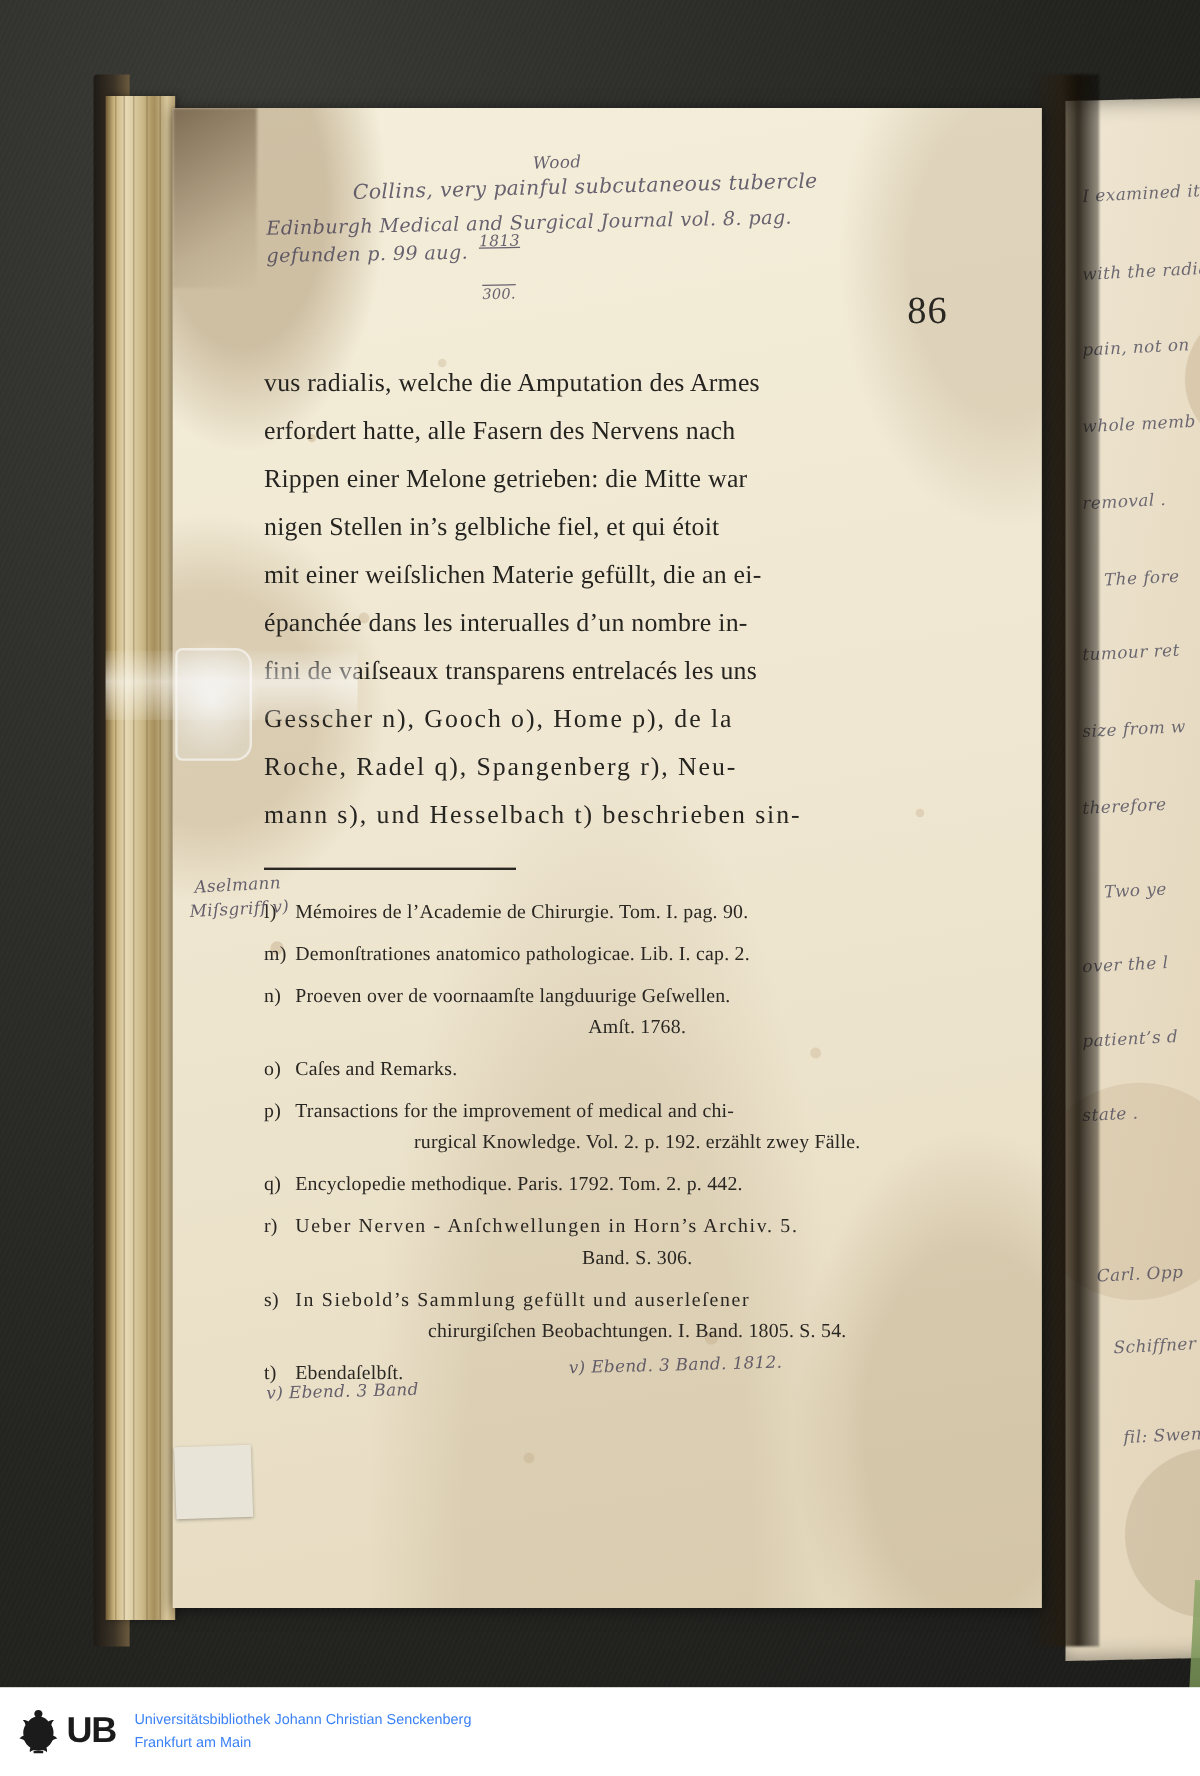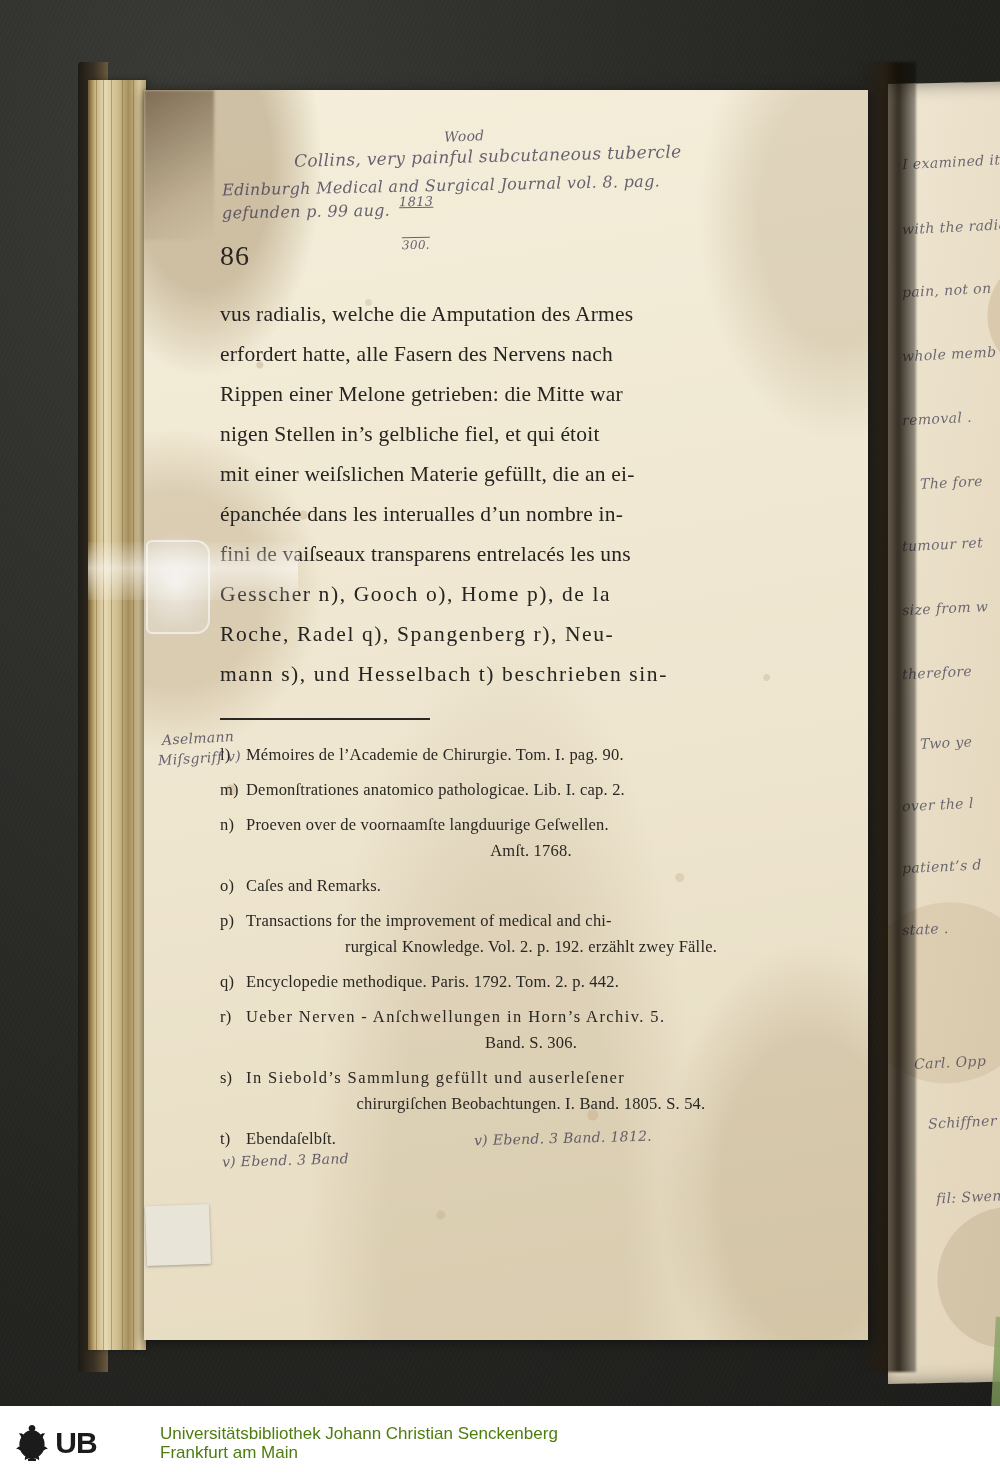--- a/index.html
+++ b/index.html
@@ -156,22 +156,22 @@
 
   
   .textblock {
     position: absolute;
     left: 76px;
     top: 150px;
     width: 570px;
     color: #262420;
   }
   .folio {
-    text-align: left;
-    font-size: 28px;
+    text-align: right;
+    font-size: 32px;
     letter-spacing: 1px;
     margin-bottom: 22px;
     color: #2a2723;
   }
   .body-line {
     font-size: 21.5px;
     line-height: 40px;
     text-align: justify;
     letter-spacing: 0.2px;
     white-space: nowrap;
@@ -286,21 +286,20 @@
   
   .footer {
     position: absolute;
     left: 0;
     bottom: 0;
     width: 1000px;
     height: 74px;
     background: #ffffff;
     display: flex;
     align-items: center;
-    gap: 48px;
   }
   .footer .logo {
     width: 112px;
     height: 74px;
     display: flex;
     align-items: center;
     justify-content: center;
     gap: 6px;
   }
   .footer .logo .ub {
@@ -309,22 +308,22 @@
     font-size: 30px;
     color: #1b1b1b;
     letter-spacing: -1px;
   }
   .footer .eagle {
     width: 34px;
     height: 40px;
   }
   .footer .lines {
     font-family: "Liberation Sans", sans-serif;
-    font-size: 17px;
-    color: #4d7c0f;
+    font-size: 12px;
+    color: #3b82f6;
     line-height: 19px;
   }
 </style>
 </head>
 <body>
 
 <div class="backdrop"></div>
 
 <div class="book">
 

